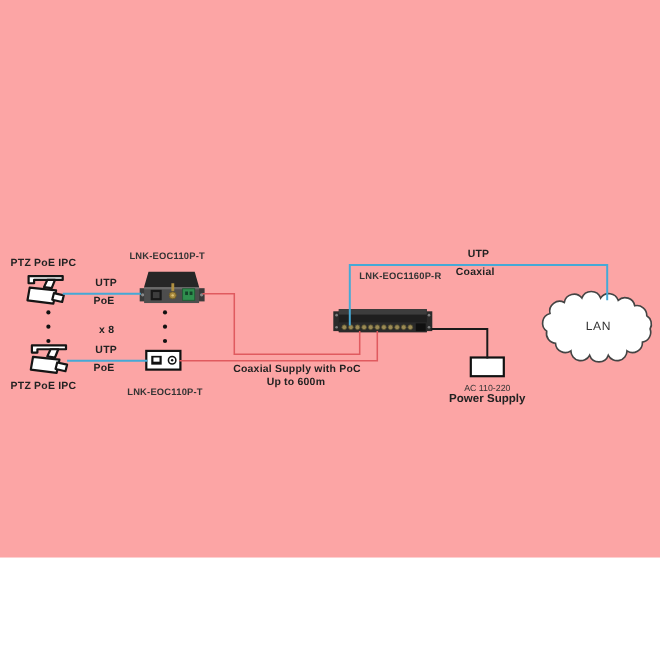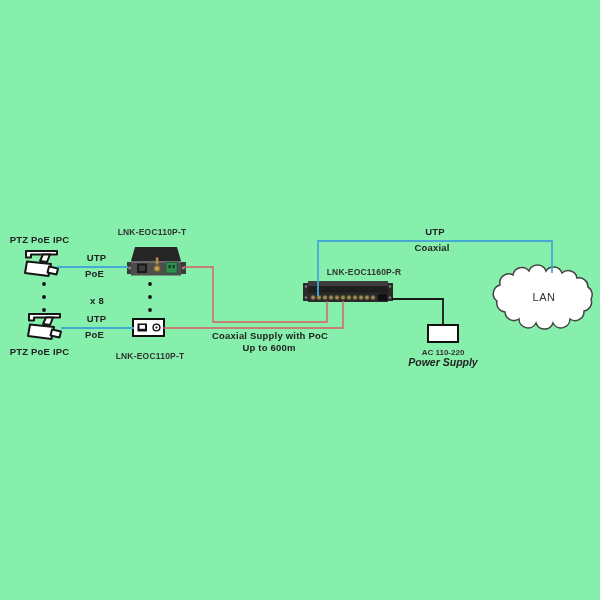--- a/index.html
+++ b/index.html
@@ -1,25 +1,25 @@
 <!DOCTYPE html>
 <html><head>
 <meta charset="utf-8">
 <style>
   html,body{margin:0;padding:0;background:#fff;}
   .canvas{
-    position:relative;width:600px;height:600px;background:#86efac;overflow:hidden;
+    position:relative;width:600px;height:507px;background:#fca5a5;overflow:hidden;
     font-family:"Liberation Sans","DejaVu Sans",sans-serif;color:#222;
   }
   .canvas svg{position:absolute;left:0;top:0;}
   .lbl{position:absolute;transform:translateX(-50%);white-space:nowrap;line-height:1.1;}
   .lbl-bold{font-size:9.5px;font-weight:bold;color:#222;letter-spacing:0.2px;}
   .lbl-model{font-size:8.5px;font-weight:700;color:#333;letter-spacing:0.2px;}
-  .lbl-small{font-size:8px;font-weight:700;color:#333;}
-  .lbl-psu{font-size:10.5px;font-weight:bold;color:#222;font-style:italic;}
+  .lbl-small{font-size:8px;font-weight:400;color:#333;}
+  .lbl-psu{font-size:10.5px;font-weight:bold;color:#222;}
   .lbl-lan{font-size:11px;font-weight:400;color:#333;letter-spacing:0.5px;text-align:right;}
   .wire{fill:none;}
   .wire-utp{stroke:#45a9d6;stroke-width:1.8;}
   .wire-coax{stroke:#e05a5f;stroke-width:1.4;}
   .wire-power{stroke:#1a1a1a;stroke-width:1.8;}
 </style>
 </head>
 <body>
 
 <div class="canvas">
@@ -120,20 +120,20 @@
   <div class="lbl lbl-model" style="left:152px;top:228px">LNK-EOC110P-T</div>
   <div class="lbl lbl-bold" style="left:96.5px;top:253px">UTP</div>
   <div class="lbl lbl-bold" style="left:94.5px;top:269px">PoE</div>
   <div class="lbl lbl-bold" style="left:97px;top:296px">x 8</div>
   <div class="lbl lbl-bold" style="left:96.5px;top:314px">UTP</div>
   <div class="lbl lbl-bold" style="left:94.5px;top:330px">PoE</div>
   <div class="lbl lbl-bold" style="left:39.5px;top:347px">PTZ PoE IPC</div>
   <div class="lbl lbl-model" style="left:150px;top:352px">LNK-EOC110P-T</div>
   <div class="lbl lbl-bold" style="left:270px;top:331px">Coaxial Supply with PoC</div>
   <div class="lbl lbl-bold" style="left:269px;top:343px">Up to 600m</div>
-  <div class="lbl lbl-model" style="left:364px;top:268px">LNK-EOC1160P-R</div>
+  <div class="lbl lbl-model" style="left:364px;top:247px">LNK-EOC1160P-R</div>
   <div class="lbl lbl-bold" style="left:435px;top:227px">UTP</div>
   <div class="lbl lbl-bold" style="left:432px;top:243px">Coaxial</div>
   <div class="lbl lbl-small" style="left:443px;top:349px">AC 110-220</div>
   <div class="lbl lbl-psu" style="left:443px;top:357px">Power Supply</div>
   <div class="lbl lbl-lan" style="left:544px;top:291px">LAN</div>
 
 </div>
 
 </body></html>

